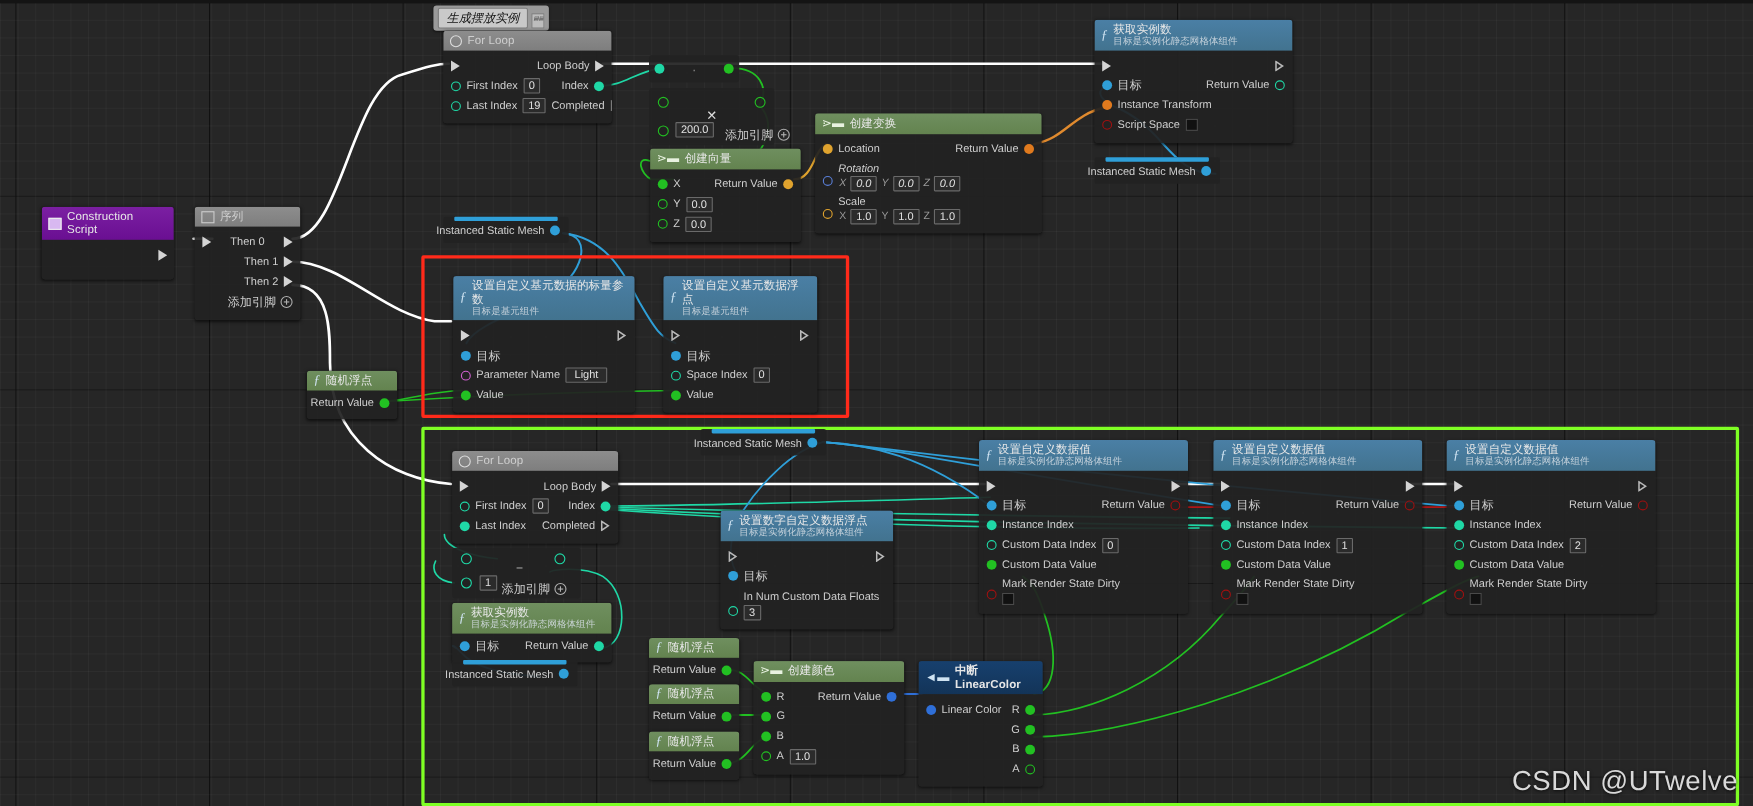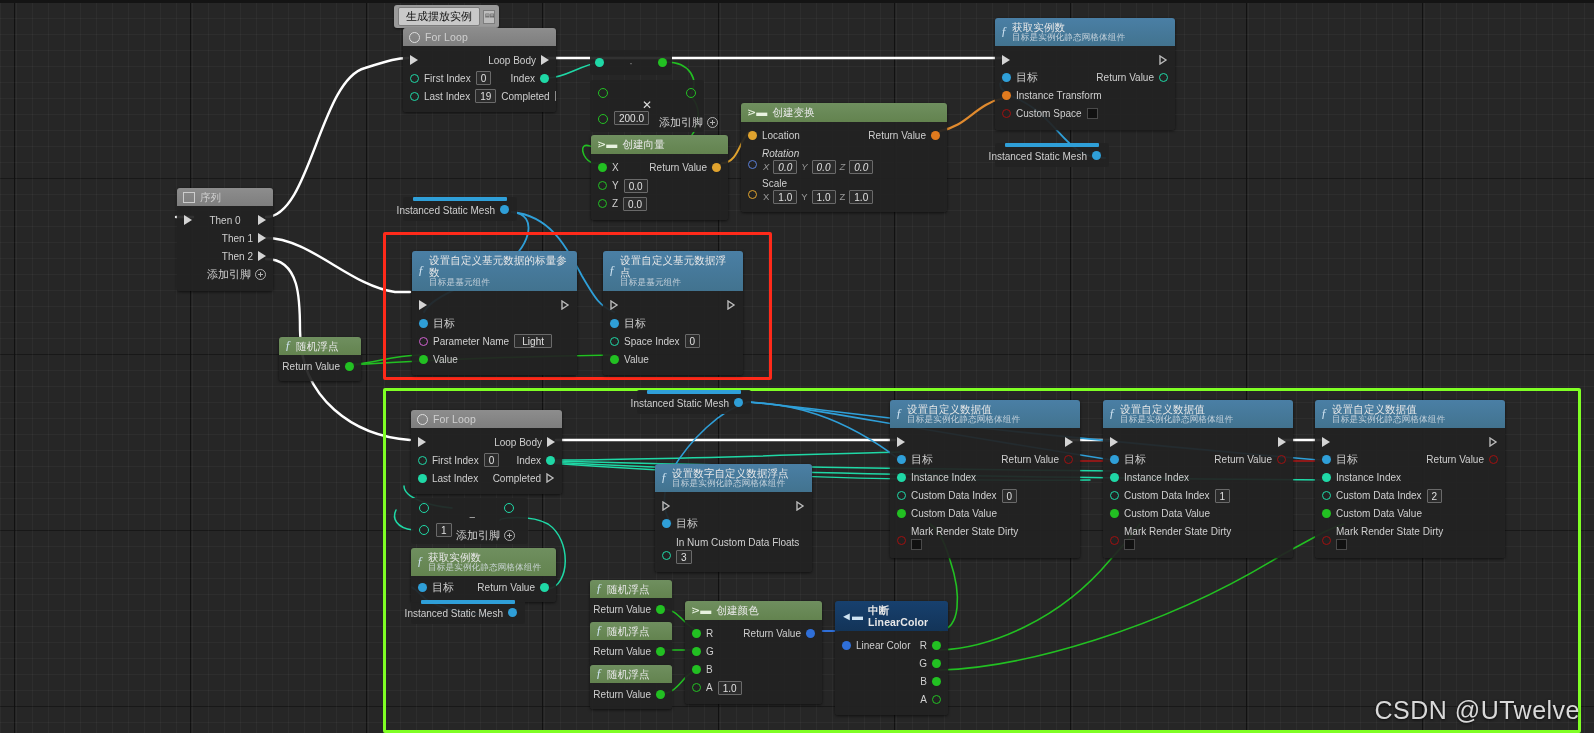--- a/index.html
+++ b/index.html
@@ -100,22 +100,23 @@
   .mathnode{
     position:absolute; background:#222222ee; border-radius:3px;
   }
 
   
   .selbox{ position:absolute; border:3px solid; border-radius:2px; pointer-events:none;}
 
   
   .bubble{
     position:absolute; background:#9a9a9a; border-radius:3px;
-    padding:2px 4px; display:flex; align-items:center; gap:3px;
+    padding:2px 4px; display:flex; align-items:flex-end; gap:3px;
     box-shadow:0 1px 2px rgba(0,0,0,.5);
+    font-style:italic;
   }
   .bubble .txt{
     background:#c9c9c9; border:1px solid #7d7d7d; color:#111;
     font-size:11px; padding:1px 7px; border-radius:2px; white-space:nowrap;
   }
   .bubble .mini{
     width:12px;height:14px;background:#bdbdbd;border:1px solid #7d7d7d;
     font-size:5px; color:#333; line-height:6px; overflow:hidden; padding:1px;
   }
   .bubble::after{
@@ -229,20 +230,31 @@
   </svg>
 
   <div class="selbox" style="left:383px;top:232px;width:389px;height:148px;border-color:#ff2a1a;"></div>
   <div class="selbox" style="left:383px;top:388px;width:1198px;height:345px;border-color:#7fff24;"></div>
 
   <div class="bubble" style="left:394px;top:5px;">
     <div class="txt">生成摆放实例</div>
     <div class="mini">▤▤</div>
   </div>
 
+  <div class="node" style="left:38px;top:188px;width:120px;">
+    <div class="hdr purple">
+      <span class="graphicon" style="background:#d8b8f0;border:1px solid #eee;display:inline-block;"></span>
+      <span class="ttl">Construction Script</span>
+    </div>
+    <div class="body" style="height:36px;">
+      <div class="row sp" style="justify-content:flex-end;padding-right:6px;">
+        <span class="tri-out"></span>
+      </div>
+    </div>
+  </div>
 
   <div class="node" style="left:177px;top:188px;width:96px;">
     <div class="hdr grey">
       <span class="graphicon" style="border:1px solid #ccc;display:inline-block;"></span>
       <span class="ttl">序列</span>
     </div>
     <div class="body">
       <div class="row sp">
         <span class="tri-out"></span>
         <span class="lbl">Then 0</span>
@@ -429,21 +441,21 @@
           <span class="lbl">Return Value</span>
           <span class="pin hollow" style="border-color:#1fd8a6;"></span>
         </span>
       </div>
       <div class="row">
         <span class="pin" style="background:#e07a1e;"></span>
         <span class="lbl">Instance Transform</span>
       </div>
       <div class="row">
         <span class="pin hollow" style="border-color:#a01010;"></span>
-        <span class="lbl">Custom Space</span>
+        <span class="lbl">Script Space</span>
         <span class="chk"></span>
       </div>
     </div>
   </div>
 
   <div class="compnode" style="left:995px;top:143px;width:114px;">
     <div class="bar"></div>
     <div class="crow" style="justify-content:flex-end;">
       <span class="lbl">Instanced Static Mesh</span>
       <span class="pin" style="background:#2f9fd8;"></span>

